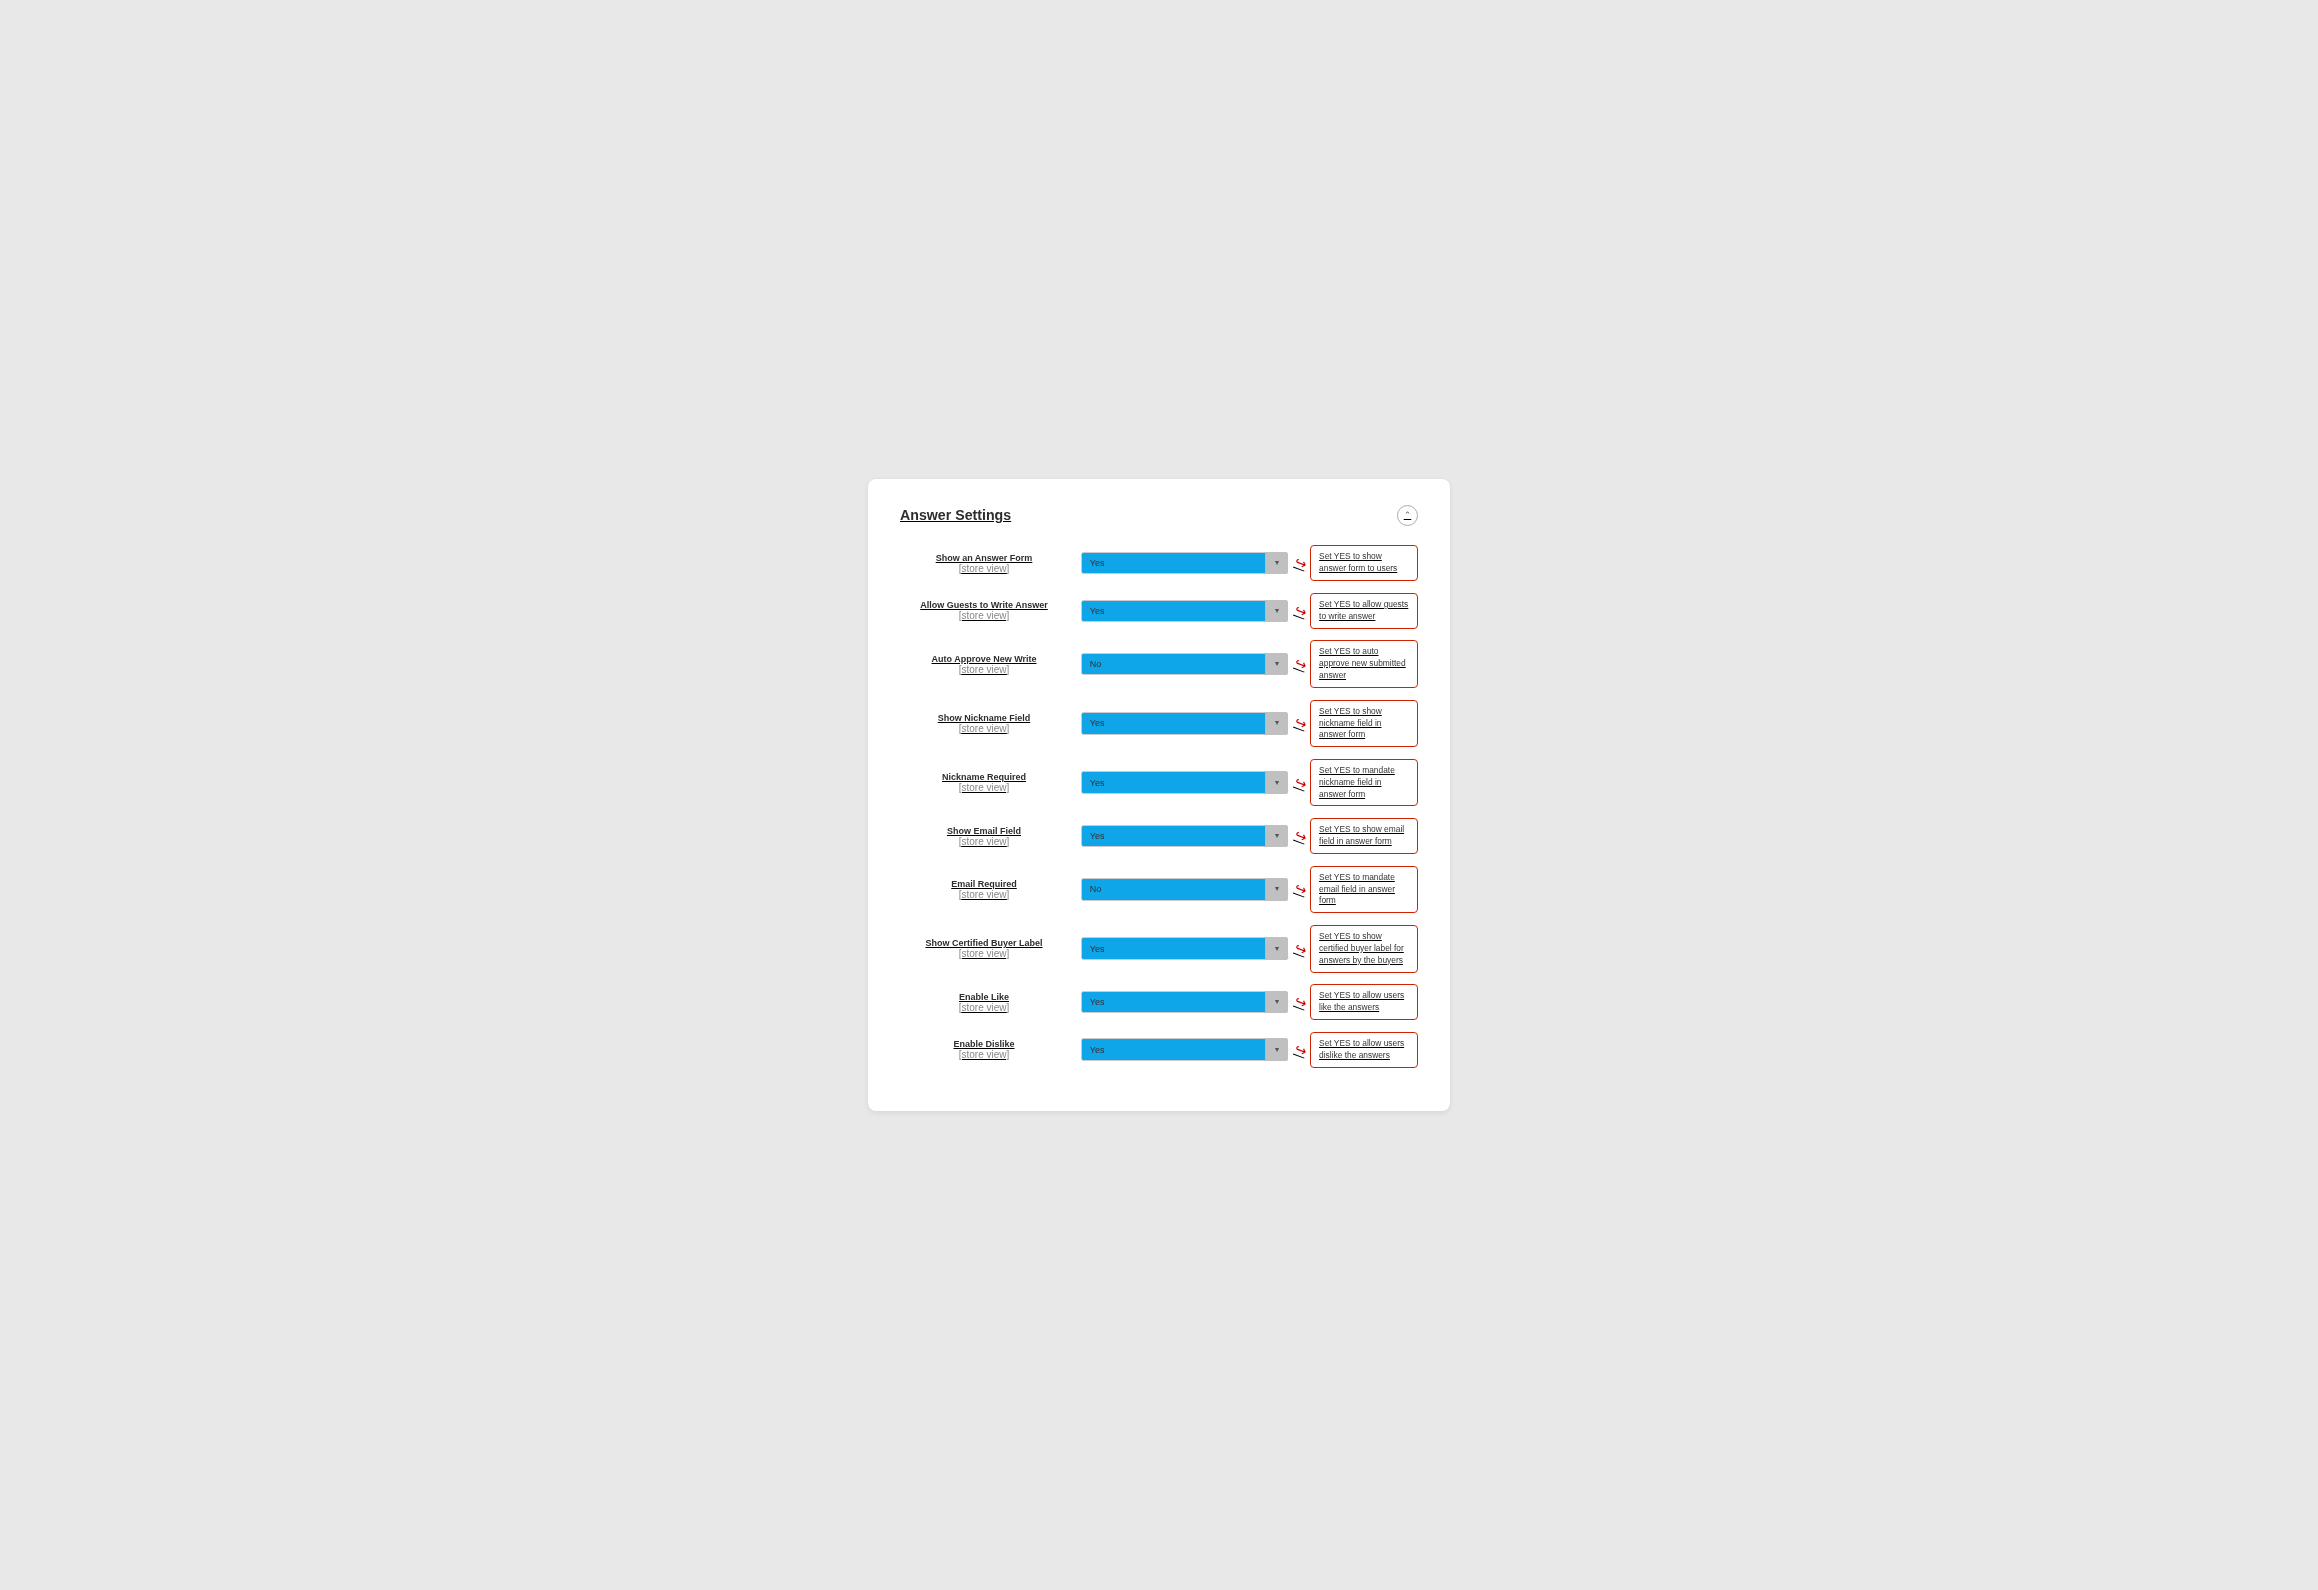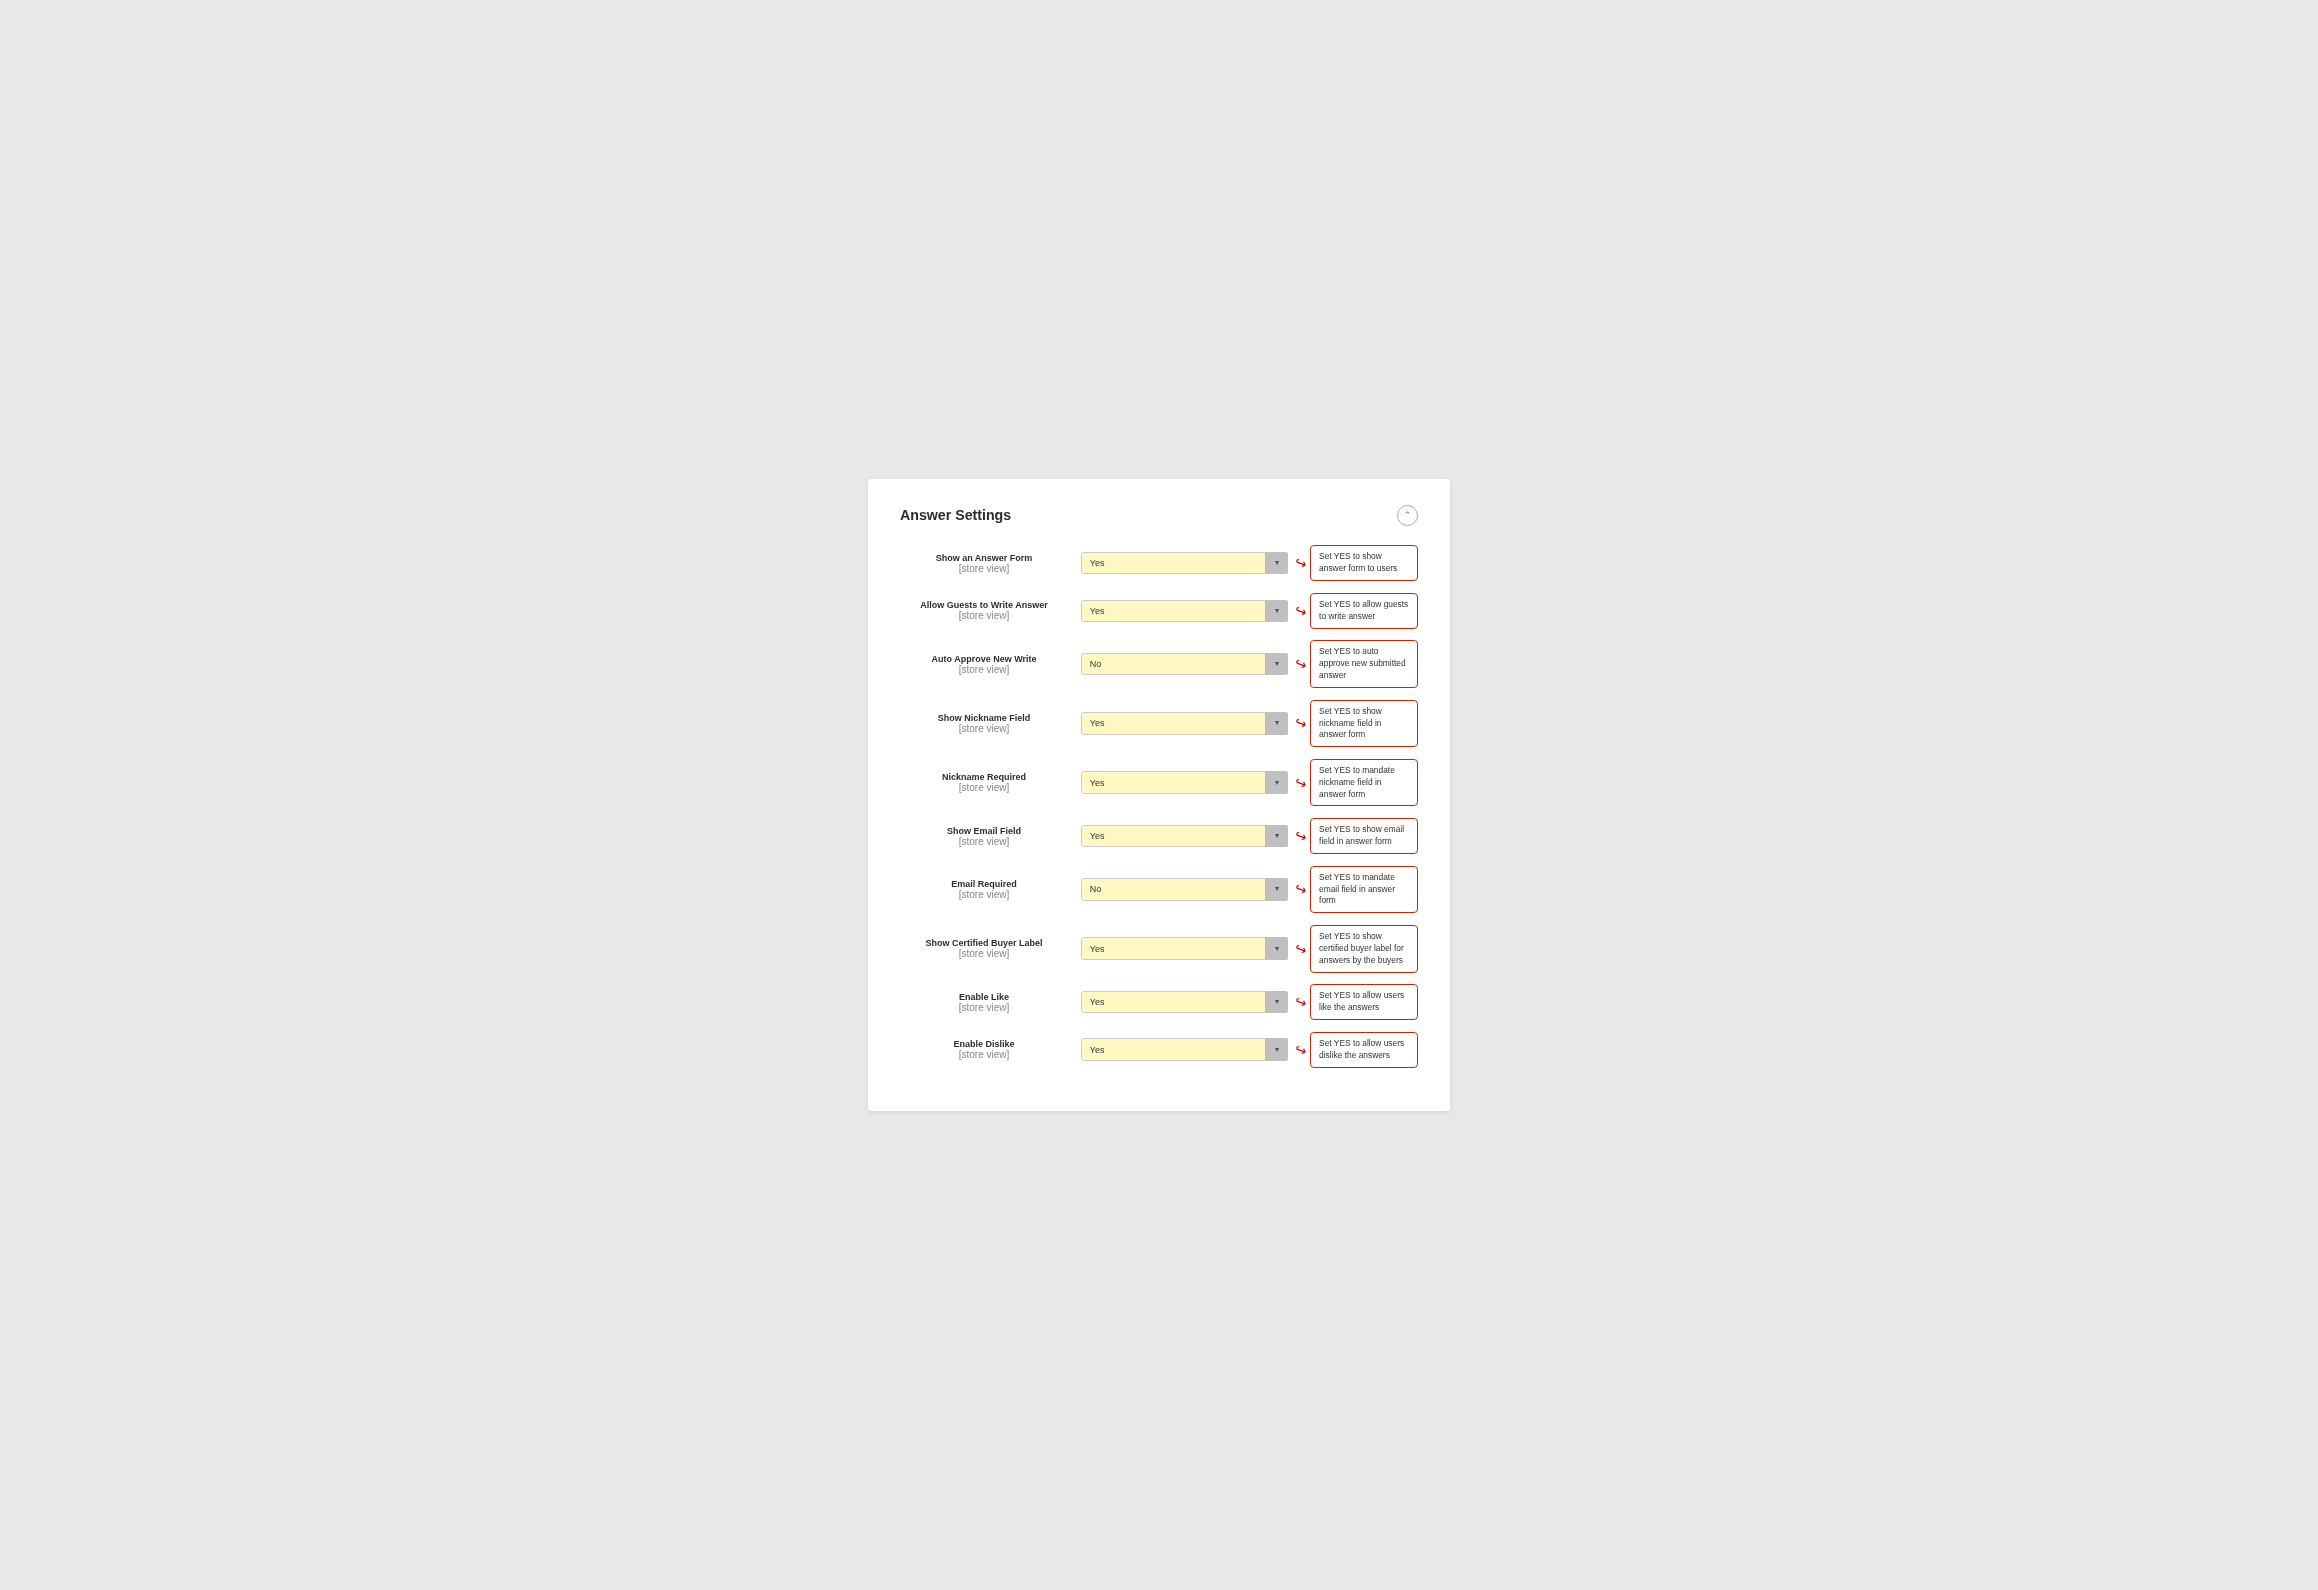--- a/index.html
+++ b/index.html
@@ -13,25 +13,26 @@
       font-family: Arial, sans-serif;
       display: flex;
       justify-content: center;
       align-items: center;
       min-height: 100vh;
       padding: 26px;
     }
 
     .panel {
       background: #fff;
-      border-radius: 3px;
+      border-radius: 8px;
       padding: 26px 32px 32px 32px;
       width: 100%;
       max-width: 582px;
       box-shadow: 0 1.3px 5.2px rgba(0,0,0,0.08);
+      text-decoration: underline;
     }
 
     .panel-header {
       display: flex;
       justify-content: space-between;
       align-items: center;
       margin-bottom: 19.4px;
     }
 
     .panel-title {
@@ -86,21 +87,21 @@
       flex-shrink: 0;
     }
 
     .select-field {
       width: 100%;
       padding: 5.2px 26px 5.2px 7.8px;
       border: 0.6px solid #ccc;
       border-radius: 2.6px;
       font-size: 9px;
       color: #333;
-      background: #fef9c3;
+      background: #0ea5e9;
       appearance: none;
       -webkit-appearance: none;
       cursor: pointer;
     }
 
     .select-arrow {
       position: absolute;
       right: 0;
       top: 0;
       bottom: 0;

